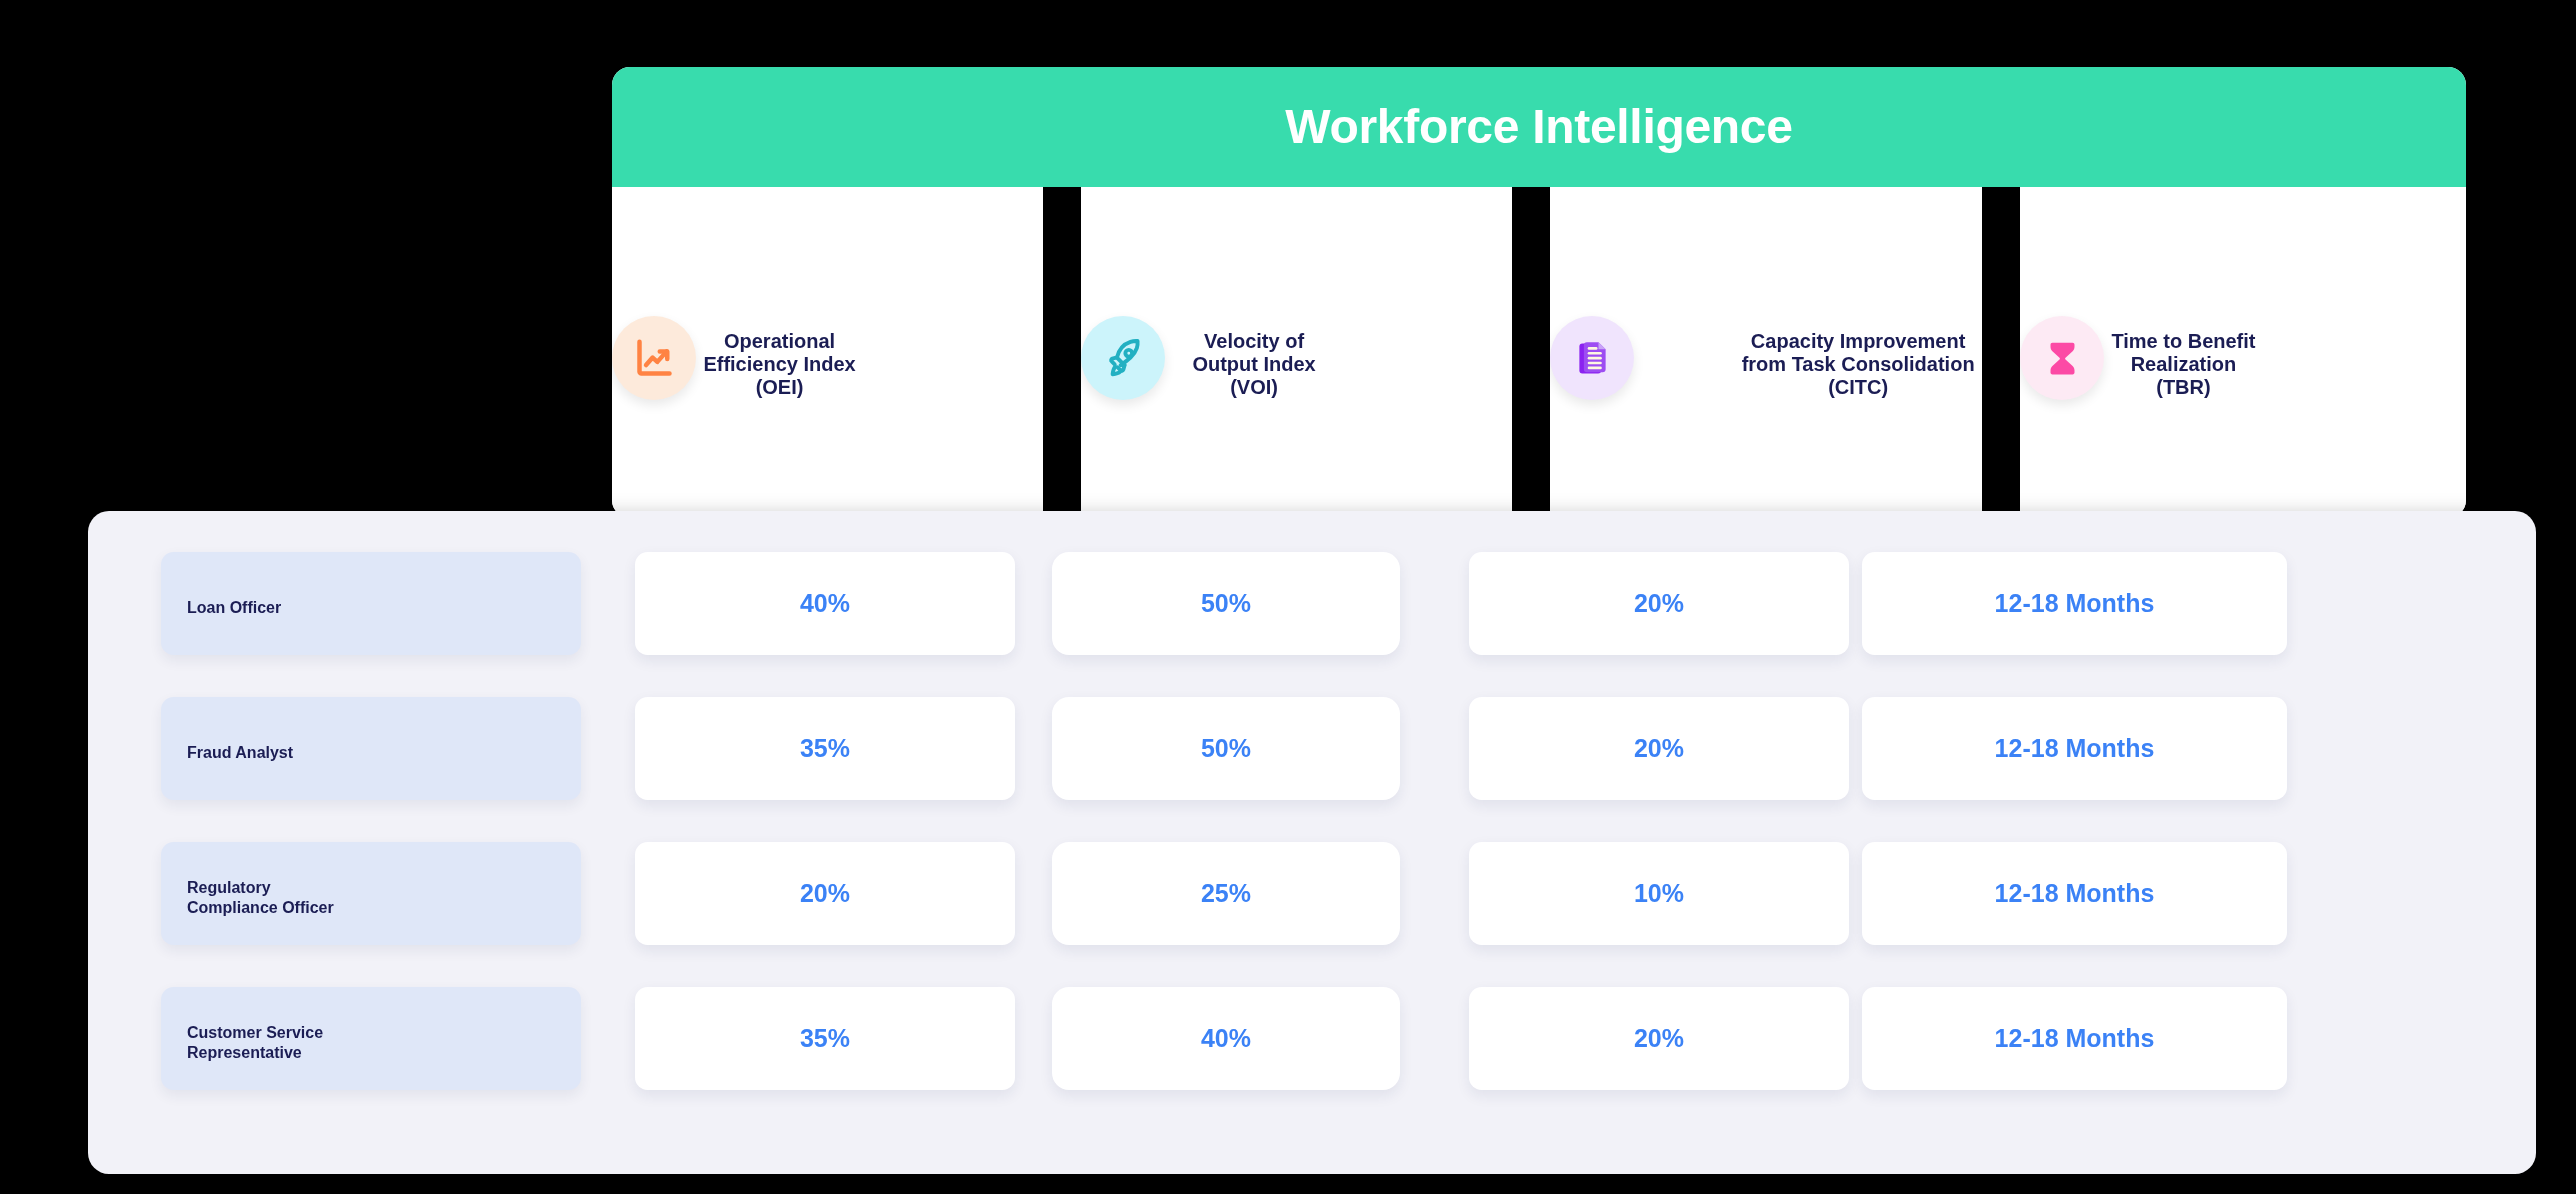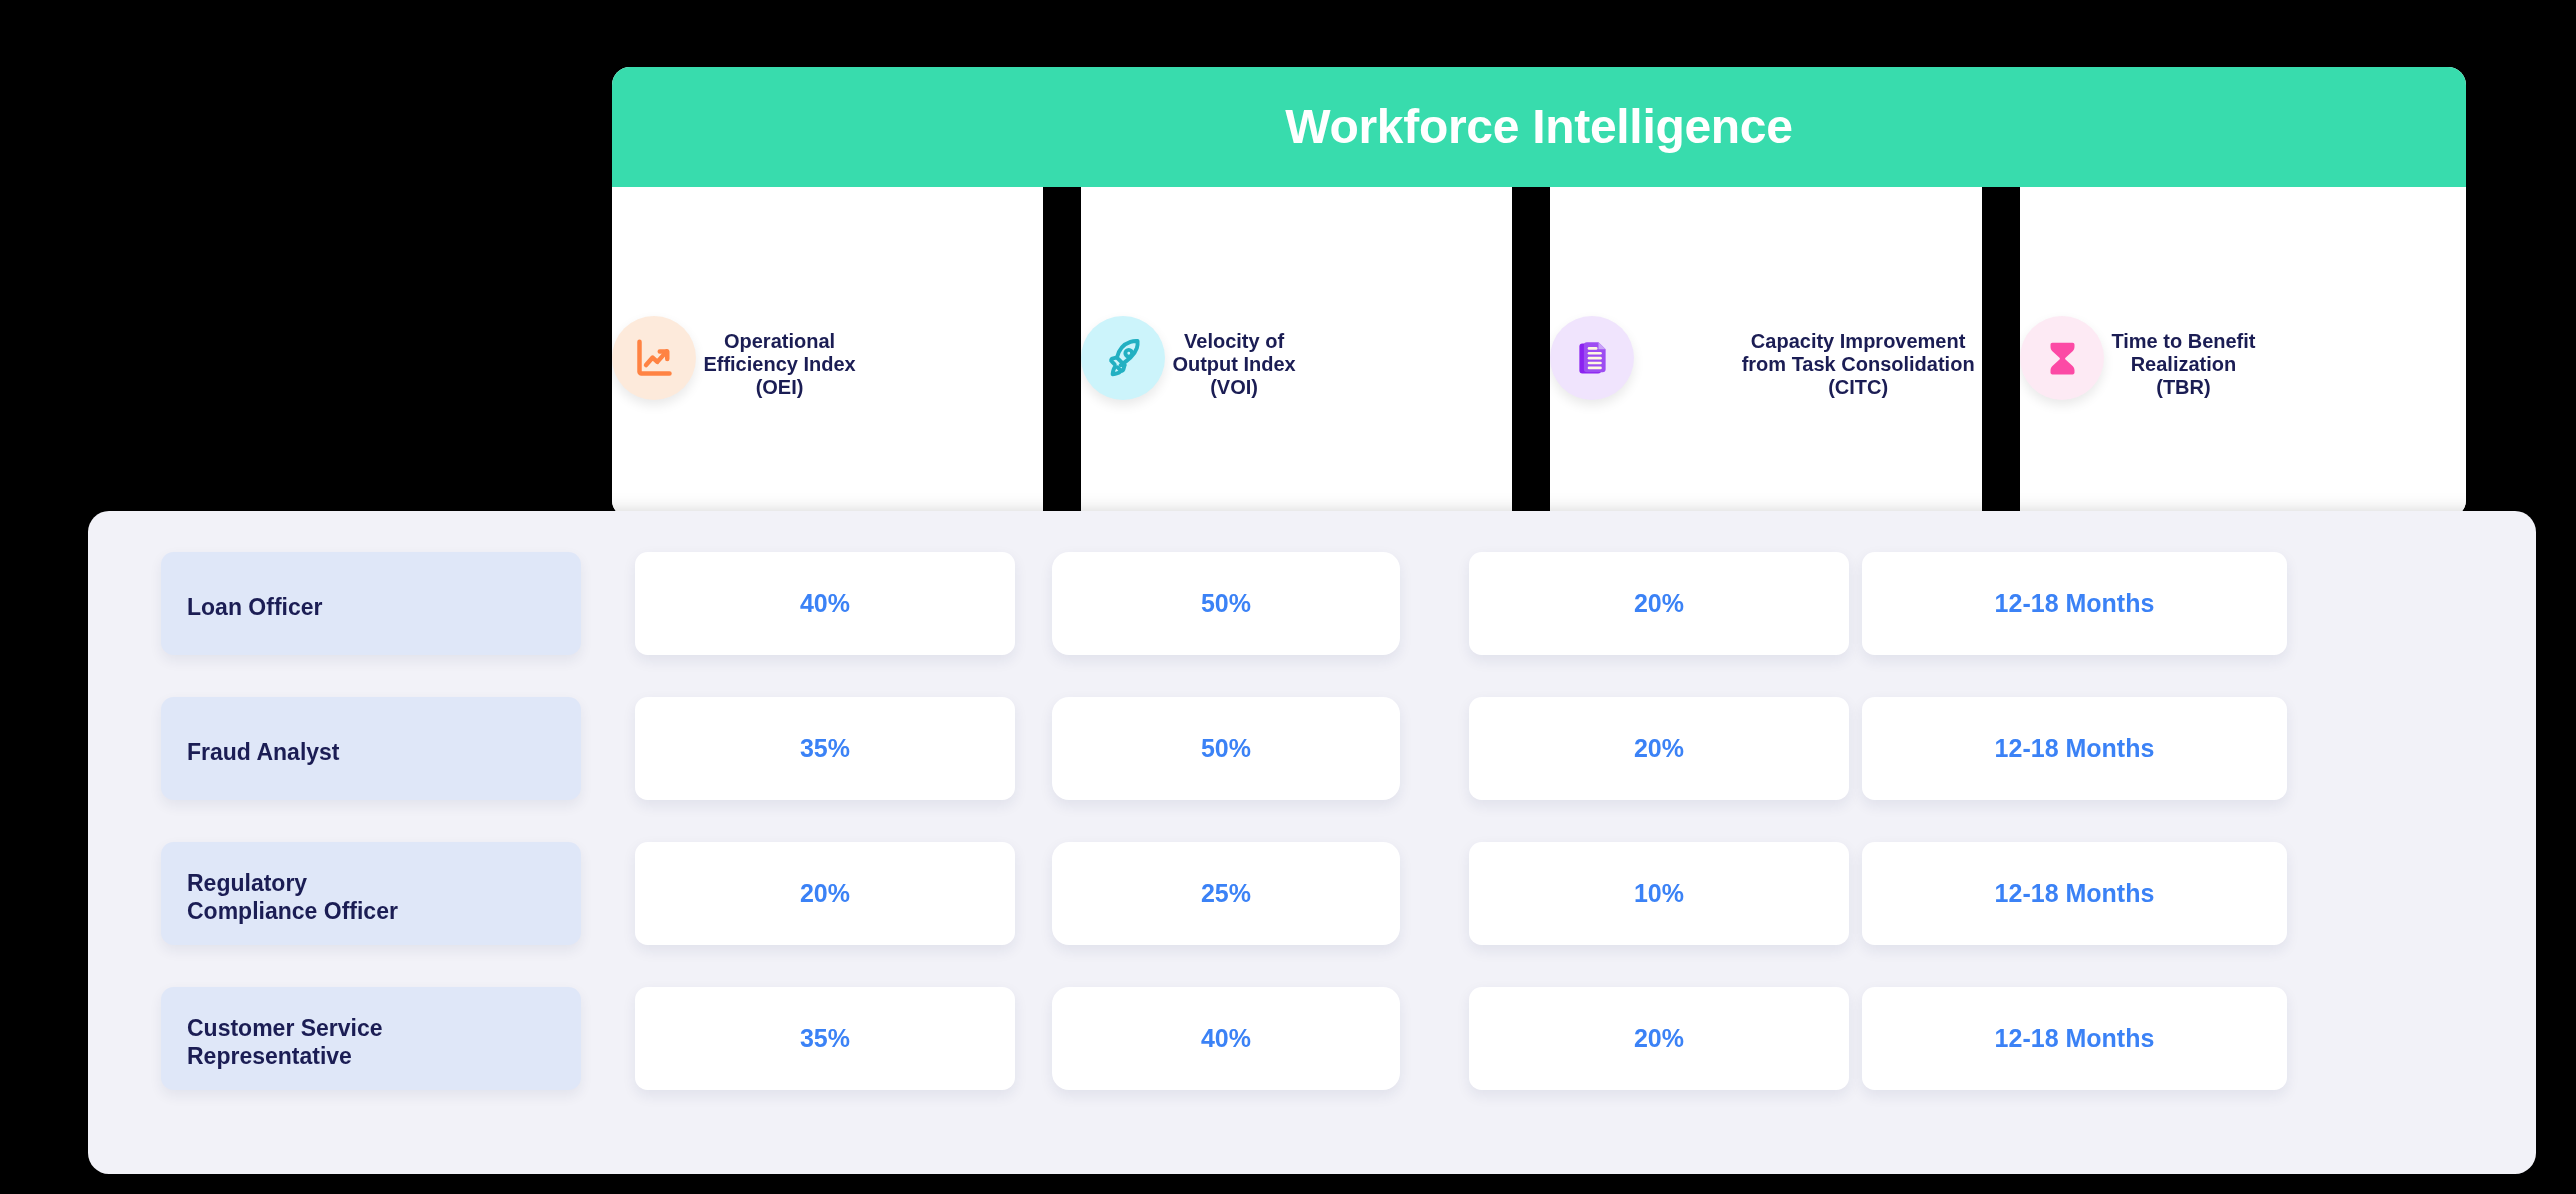--- a/index.html
+++ b/index.html
@@ -130,21 +130,21 @@
     background: #dfe7f8;
     border-radius: 12.6px;
     display: flex;
     align-items: center;
     box-shadow: 0 5.3px 12.6px rgba(30,40,90,0.07);
     box-sizing: border-box;
     padding: 0 26px;
   }
   .role-cell .role-text {
     color: #1b1d54;
-    font-size: 23px;
+    font-size: 16px;
     font-weight: 700;
     line-height: 1.2;
     white-space: pre-line;
     margin-top: 8px;
   }
 
   .data-cell {
     position: absolute;
     height: 103px;
     background: #ffffff;
@@ -187,21 +187,21 @@
           <polyline points="14.8,8.2 18.8,8.2 18.8,12.2"></polyline>
         </svg>
       </div>
       <div class="hcol-label">Operational
 Efficiency Index
 (OEI)</div>
     </div>
 
     <div class="hgap"></div>
 
-    <div class="hcol" style="flex:0 0 431px;">
+    <div class="hcol" style="flex:0 0 431px;gap:20px;">
       <div class="icon-bubble" style="background:#ccf4fb;">
         <svg width="45" height="45" viewBox="0 0 24 24" fill="none" stroke="#22b0c2" stroke-width="2.1" stroke-linecap="round" stroke-linejoin="round">
           <path d="M12.5 15.5 8.5 11.5c.8-3.6 3.3-7.1 7.2-8.4 1.3-.4 2.6-.5 3.8-.4.1 1.2 0 2.5-.4 3.8-1.3 3.9-4.8 6.4-8.6 9z"></path>
           <path d="M8.6 11.4 6 12.1c-.6.2-.8 1-.3 1.4l1.6 1.6"></path>
           <path d="M12.6 15.4l-.7 2.6c-.2.6-1 .8-1.4.3l-1.6-1.6"></path>
           <path d="M7.6 16.4c-1 1-1.3 3.1-1.4 4 .9-.1 3-.4 4-1.4"></path>
           <circle cx="14.8" cy="9.2" r="1.8"></circle>
         </svg>
       </div>
       <div class="hcol-label">Velocity of

